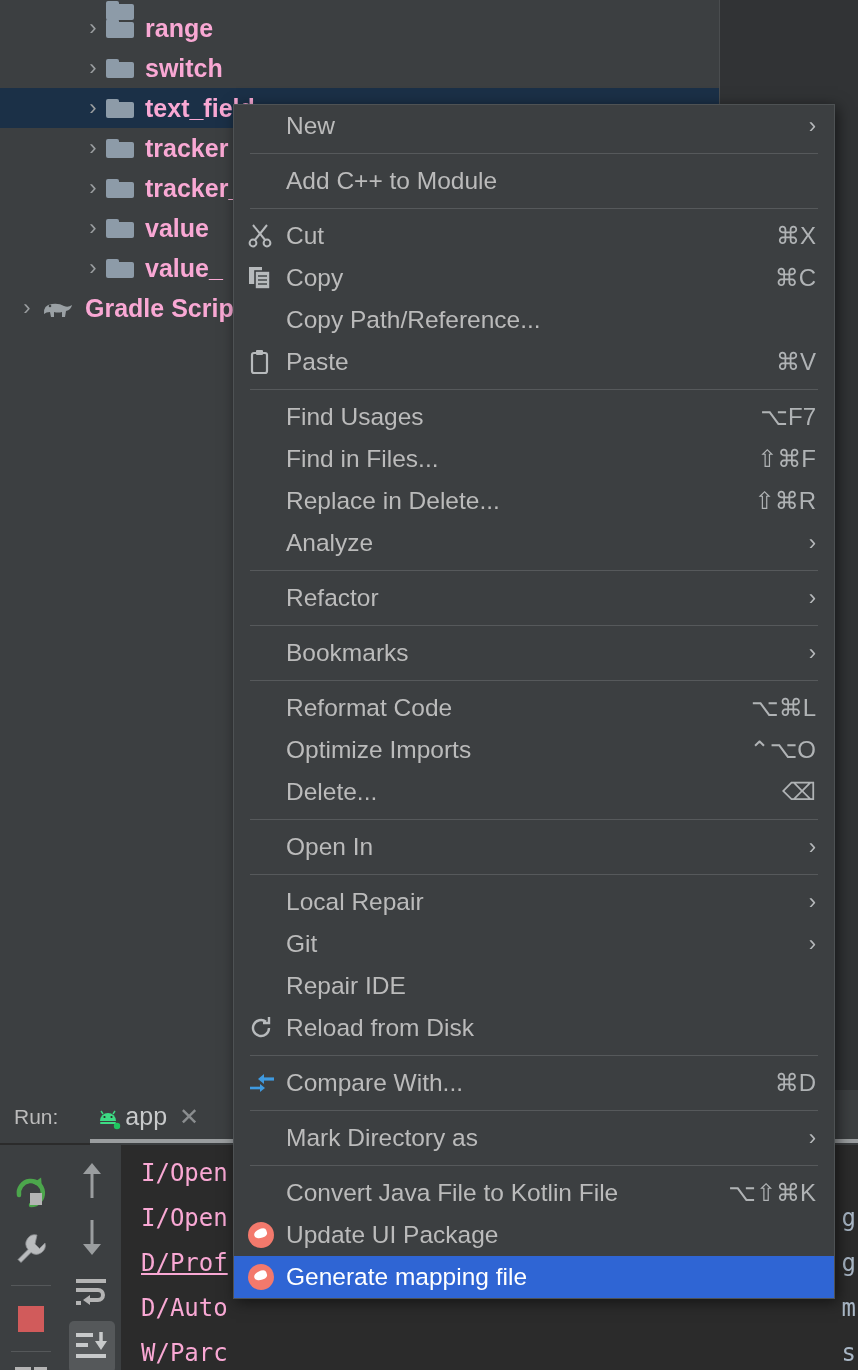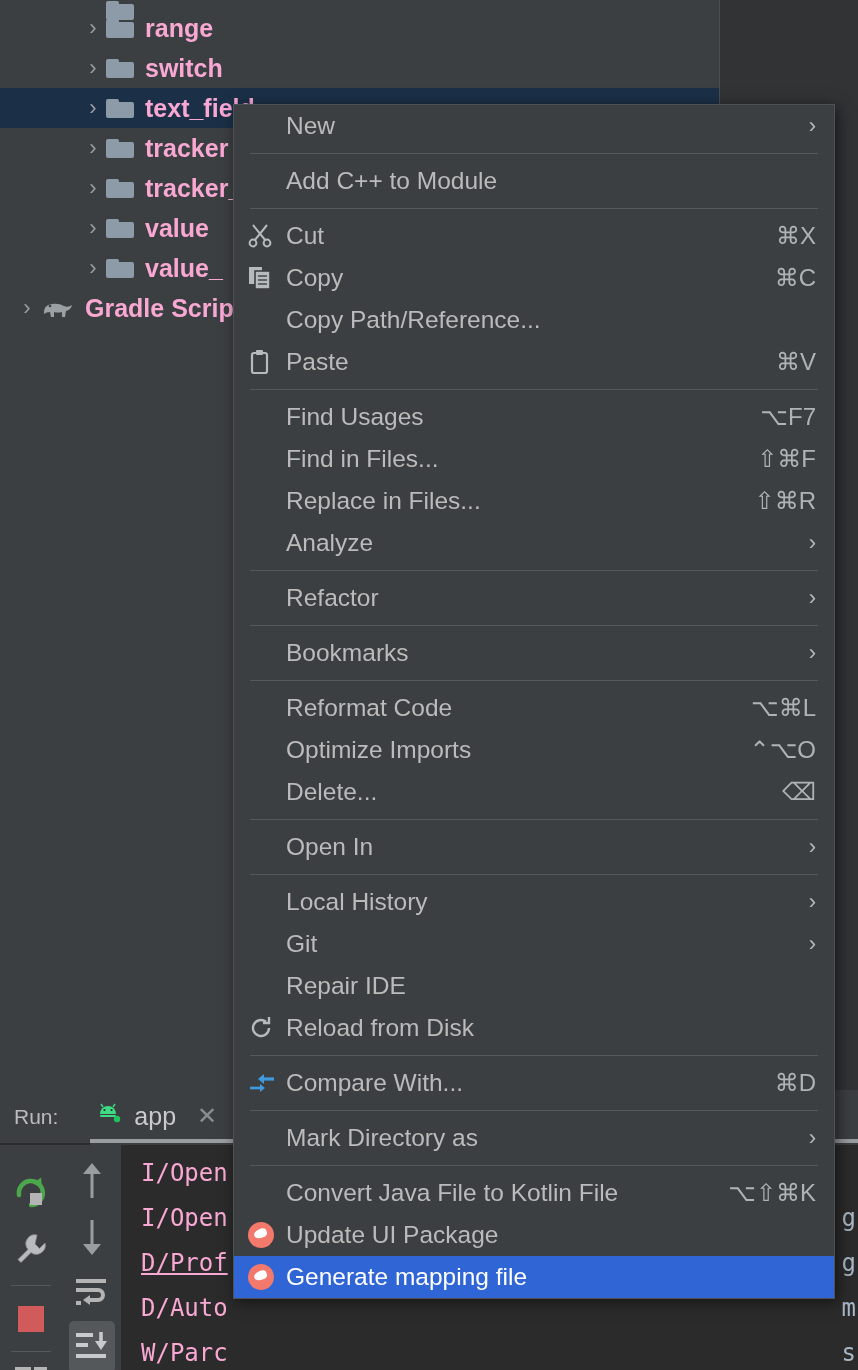--- a/index.html
+++ b/index.html
@@ -59,21 +59,21 @@
     background: #3c3f41;
   }
   .run-header {
     position: absolute; left: 0; top: 0; width: 858px; height: 53px;
     background: #3c3f41; display: flex; align-items: center;
   }
   .run-label {
     margin-left: 14px; color: #bbbbbb; font-size: 21px;
   }
   .run-tab {
-    margin-left: 37px; display: flex; align-items: flex-start; gap: 9px;
+    margin-left: 37px; display: flex; align-items: flex-end; 
   }
   .android-icon {
     width: 30px; height: 22px; position: relative; display:inline-block;
   }
   .run-tab-name { color: #c8cacb; font-size: 25px; }
   .run-tab-close { color: #8a8d8f; font-size: 24px; margin-left: 12px; }
   .run-header-underline {
     position: absolute; left: 90px; top: 49px; width: 768px; height: 4px;
     background: #9a9d9f;
   }
@@ -370,21 +370,21 @@
           <span class="ctx-label">Find Usages</span>
           <span class="ctx-shortcut">⌥F7</span>
         </div>
         <div class="ctx-item">
           <span class="ctx-icon-slot"></span>
           <span class="ctx-label">Find in Files...</span>
           <span class="ctx-shortcut">⇧⌘F</span>
         </div>
         <div class="ctx-item">
           <span class="ctx-icon-slot"></span>
-          <span class="ctx-label">Replace in Files...</span>
+          <span class="ctx-label">Replace in Delete...</span>
           <span class="ctx-shortcut">⇧⌘R</span>
         </div>
         <div class="ctx-item">
           <span class="ctx-icon-slot"></span>
           <span class="ctx-label">Analyze</span>
           <span class="ctx-arrow">›</span>
         </div>
         <div class="ctx-sep"></div>
         <div class="ctx-item">
           <span class="ctx-icon-slot"></span>
@@ -415,21 +415,21 @@
         </div>
         <div class="ctx-sep"></div>
         <div class="ctx-item">
           <span class="ctx-icon-slot"></span>
           <span class="ctx-label">Open In</span>
           <span class="ctx-arrow">›</span>
         </div>
         <div class="ctx-sep"></div>
         <div class="ctx-item">
           <span class="ctx-icon-slot"></span>
-          <span class="ctx-label">Local History</span>
+          <span class="ctx-label">Local Repair</span>
           <span class="ctx-arrow">›</span>
         </div>
         <div class="ctx-item">
           <span class="ctx-icon-slot"></span>
           <span class="ctx-label">Git</span>
           <span class="ctx-arrow">›</span>
         </div>
         <div class="ctx-item">
           <span class="ctx-icon-slot"></span>
           <span class="ctx-label">Repair IDE</span>

